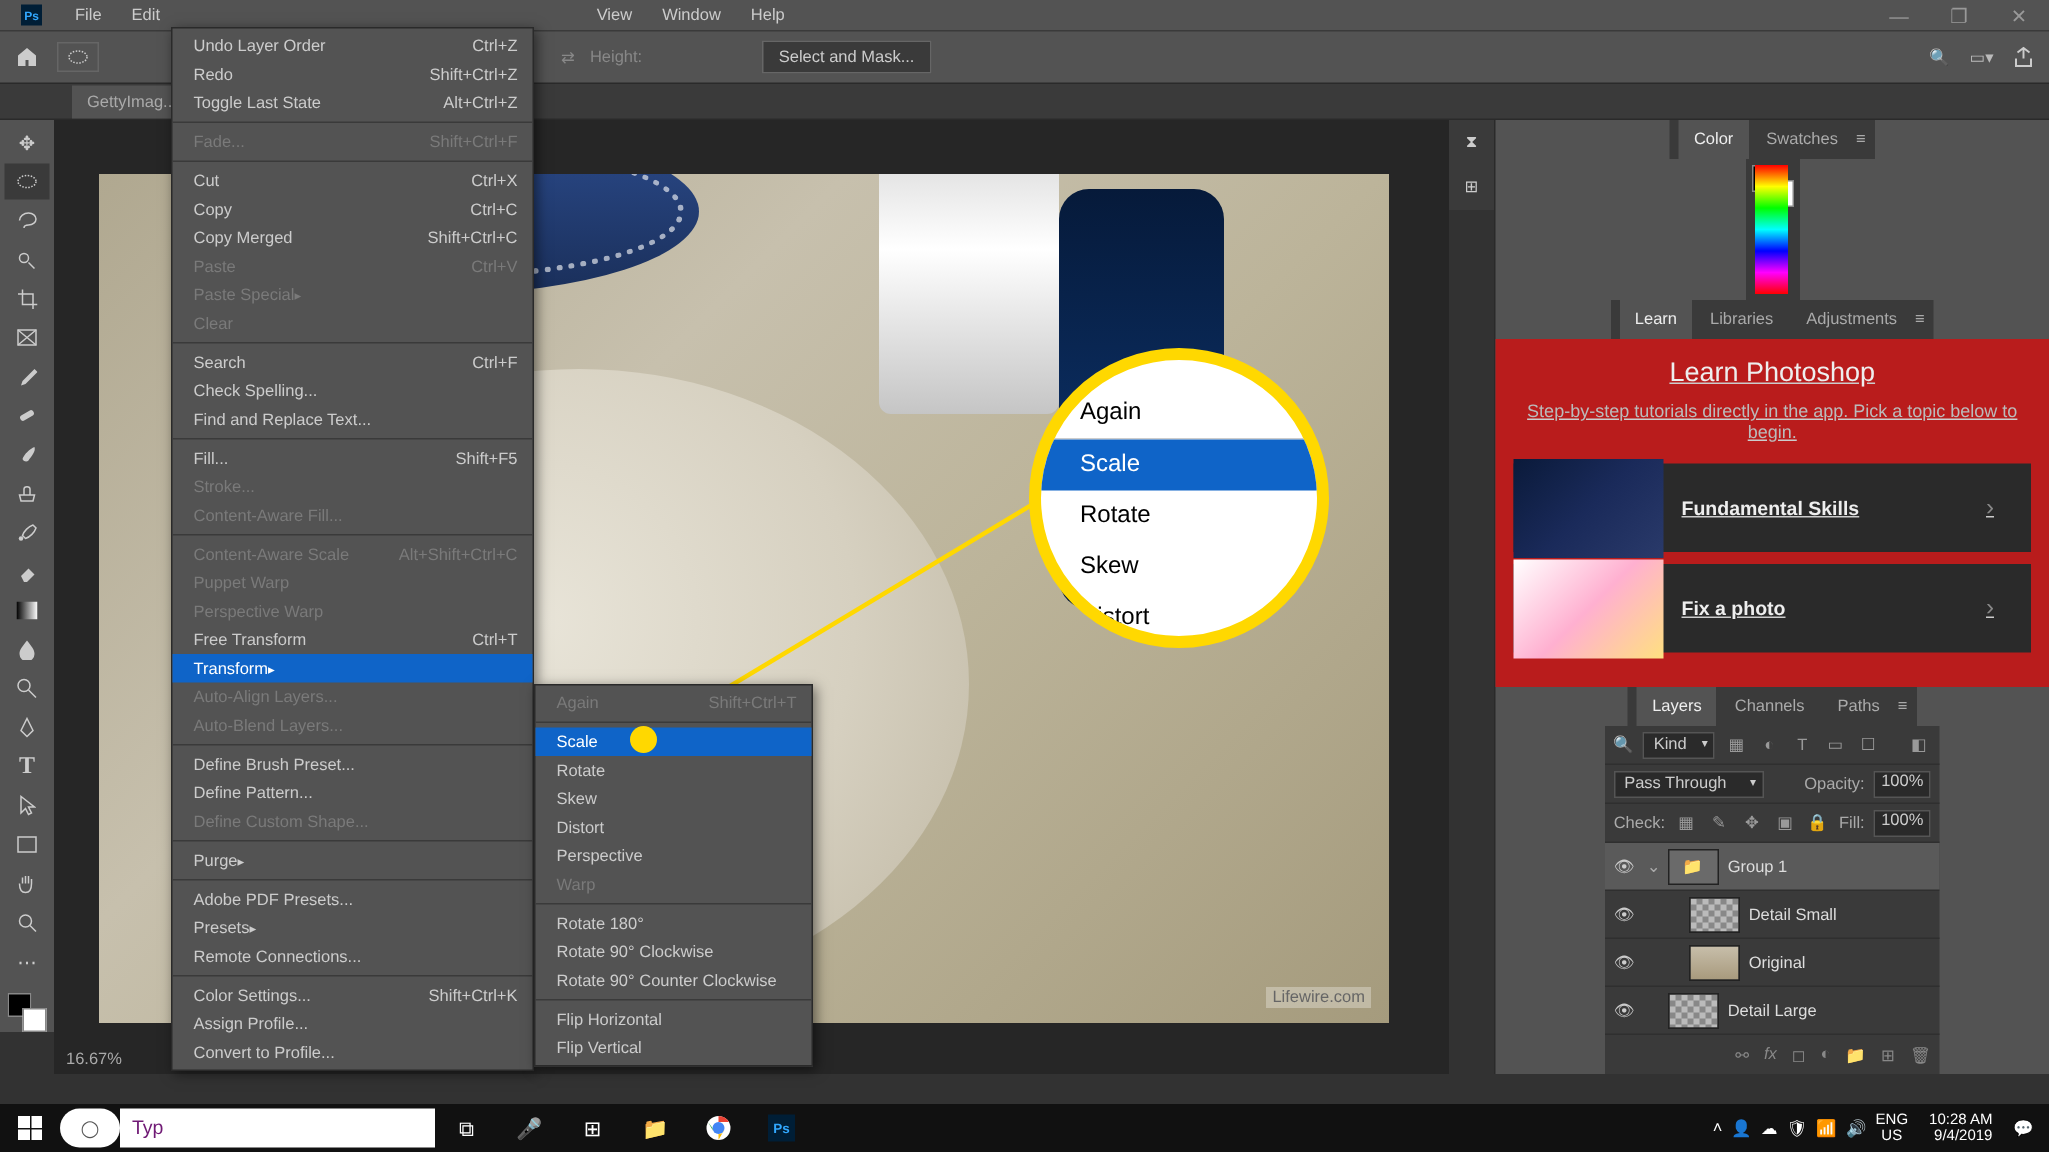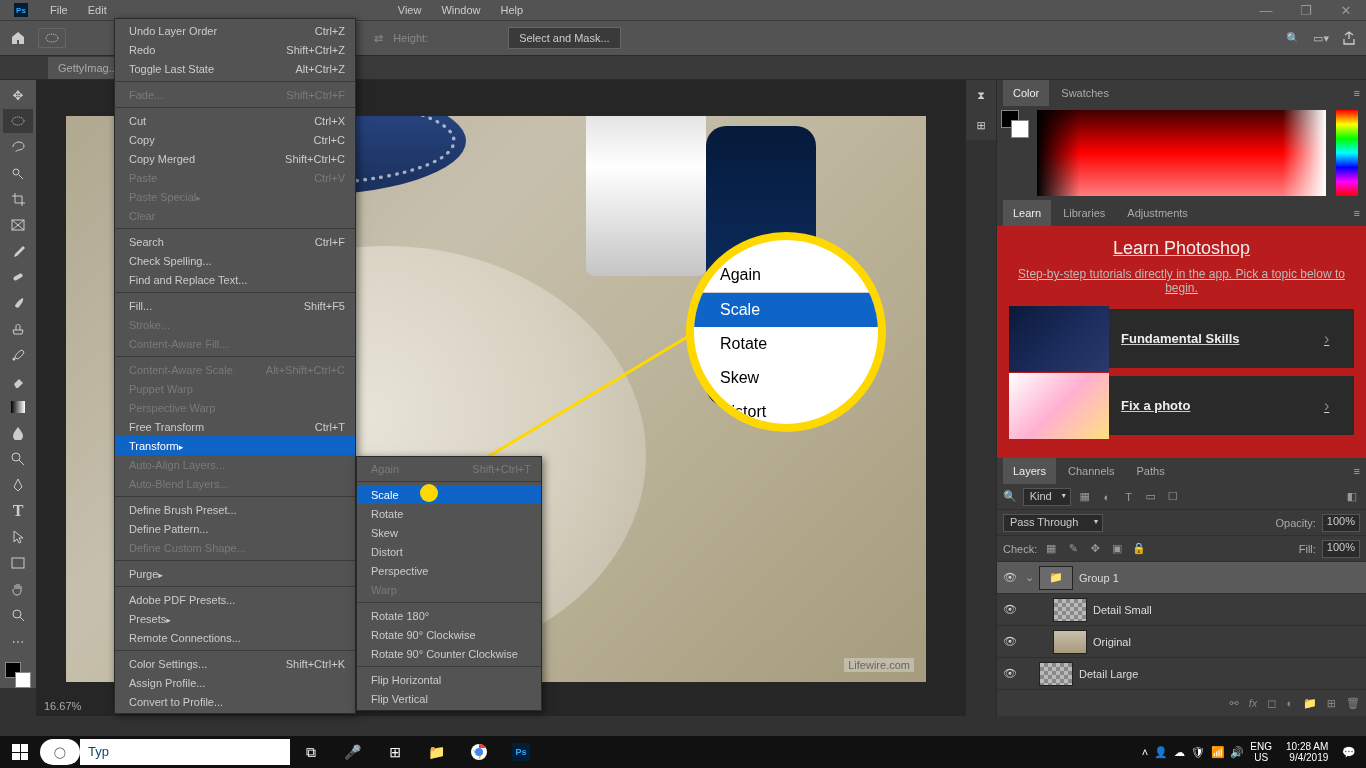--- a/index.html
+++ b/index.html
@@ -42,21 +42,21 @@
 .canvas .plate { position:absolute; width:520px; height:420px; border-radius:50%; background:radial-gradient(circle at 45% 40%, #e8e4d8 0%, #d6d0c0 55%, #bdb5a0 100%); left:60px; top:130px; }
 .canvas .bluebowl { position:absolute; width:340px; height:110px; border-radius:50%; background:linear-gradient(#2b4a8a,#1a2f5a); left:60px; top:-30px; }
 .canvas .bluebowl::after{content:"";position:absolute;inset:10px;border-radius:50%;border:4px dotted #fff;opacity:0.6;}
 .canvas .can { position:absolute; width:120px; height:220px; background:linear-gradient(#c5c5c5,#fff,#c5c5c5); left:520px; top:-60px; border-radius:8px; }
 .canvas .bottle { position:absolute; width:110px; height:280px; background:linear-gradient(#061a3a,#0a2a5a,#061a3a); left:640px; top:10px; border-radius:20px; }
 .canvas .credit { position:absolute; right:12px; bottom:10px; color:#666; font-size:11px; background:rgba(255,255,255,0.3); padding:1px 4px; }
 .status-left { position:absolute; left:8px; bottom:4px; color:#aaa; }
 
 
 .right-strip { position:absolute; right:370px; top:80px; width:30px; height:60px; background:#3a3a3a; display:flex;flex-direction:column;align-items:center;justify-content:space-around; }
-.panels { position: absolute; right: 0; top: 80px; width: 370px; bottom: 52px; background: #535353; display:flex; flex-direction:column; border-left:1px solid #2a2a2a; }
+.panels { position: absolute; right: 0; top: 80px; width: 370px; bottom: 52px; background: #535353; display:flex; flex-direction:column; border-left:1px solid #2a2a2a;align-items:center; }
 .panel-tabs { height: 26px; background: #3a3a3a; display:flex; align-items:center; padding:0 6px; gap:2px; }
 .panel-tabs .ptab { padding: 4px 10px; color:#aaa; height:26px; line-height:18px; }
 .panel-tabs .ptab.active { background:#535353; color:#eee; }
 .panel-tabs .menu { margin-left:auto; color:#aaa; }
 
 .color-panel { height: 94px; background:#3a3a3a; position:relative; padding:4px; }
 .color-panel .swatch { width:28px; height:28px; position:relative; }
 .color-panel .swatch .fg{position:absolute;width:18px;height:18px;background:#000;border:1px solid #888;top:0;left:0;}
 .color-panel .swatch .bg{position:absolute;width:18px;height:18px;background:#fff;border:1px solid #888;bottom:0;right:0;}
 .color-panel .spectrum { position:absolute; left:40px; right:40px; top:4px; bottom:4px; background:linear-gradient(to bottom,#400000,#ff0000 50%,#ff8080 100%); }
@@ -89,21 +89,21 @@
 .layer .thumb.img { background:linear-gradient(#c7beaa,#a89a7d); }
 .layer .name { color:#ddd; }
 .layers-footer { height:26px; display:flex; align-items:center; justify-content:flex-end; padding:0 6px; gap:10px; color:#888; }
 
 
 .taskbar { position:absolute; left:0; right:0; bottom:0; height:32px; background:#111; display:flex; align-items:center; padding:0 4px; }
 .taskbar .start { width:32px; height:32px; display:flex;align-items:center;justify-content:center; }
 .taskbar .start div{width:16px;height:16px;display:grid;grid-template:1fr 1fr/1fr 1fr;gap:1px;}
 .taskbar .start div span{background:#fff;}
 .taskbar .search { width:40px; height:26px; background:#fff; border-radius:13px; margin-left:4px; display:flex;align-items:center;justify-content:center;color:#555; }
-.taskbar .searchbox { width:210px; height:26px; background:#fff; color:#0c4a6e; padding:0 8px; line-height:26px; font-size:13px; }
+.taskbar .searchbox { width:210px; height:26px; background:#fff; color:#701a75; padding:0 8px; line-height:26px; font-size:13px; }
 .taskbar .ticon { width:42px; height:32px; display:flex;align-items:center;justify-content:center;color:#fff;font-size:14px; }
 .taskbar .spacer{flex:1;}
 .taskbar .tray{display:flex;align-items:center;gap:6px;color:#fff;padding-right:6px;}
 .taskbar .clock{text-align:right;font-size:10px;line-height:11px;padding:0 8px;}
 
 
 .edit-menu { position:absolute; left:114px; top:18px; width:242px; background:#535353; border:1px solid #2a2a2a; box-shadow:2px 2px 8px rgba(0,0,0,0.5); z-index:10; padding:2px 0; }
 .menu-item { height:19px; display:flex; align-items:center; padding:0 10px 0 14px; color:#ccc; cursor:default; position:relative; }
 .menu-item.disabled { color:#7a7a7a; }
 .menu-item.hl { background:#0f64c8; color:#fff; }

